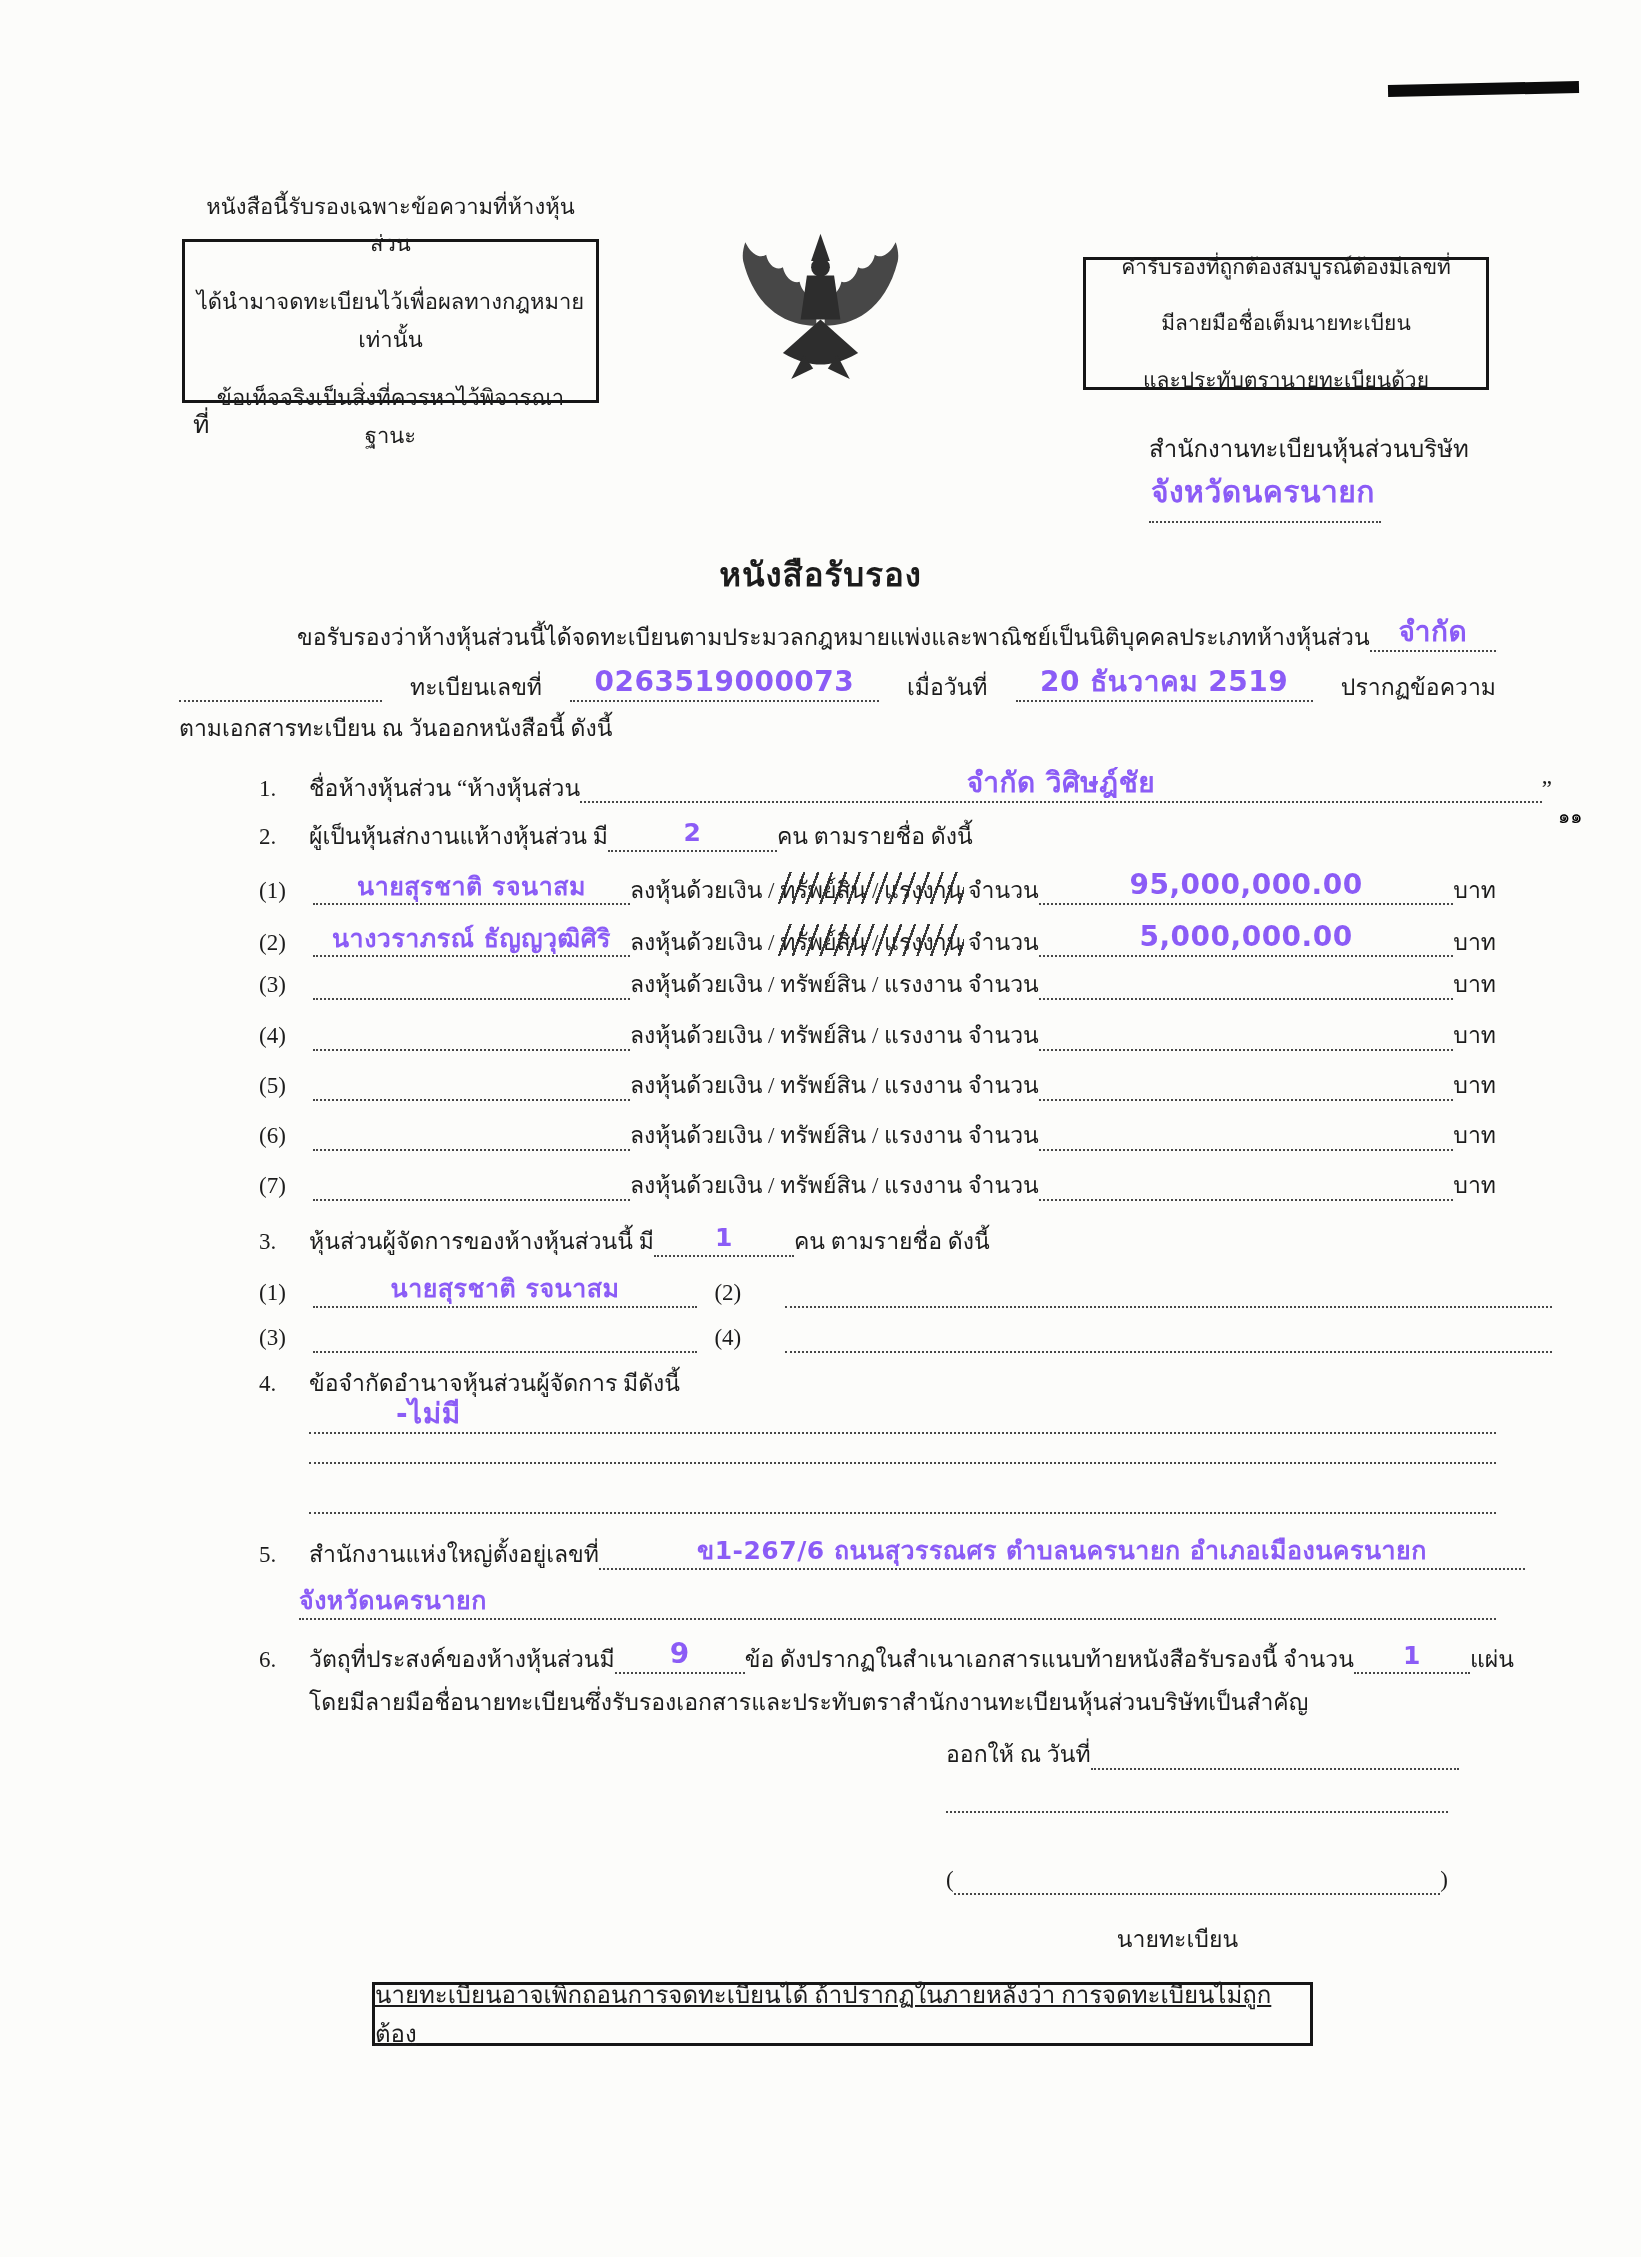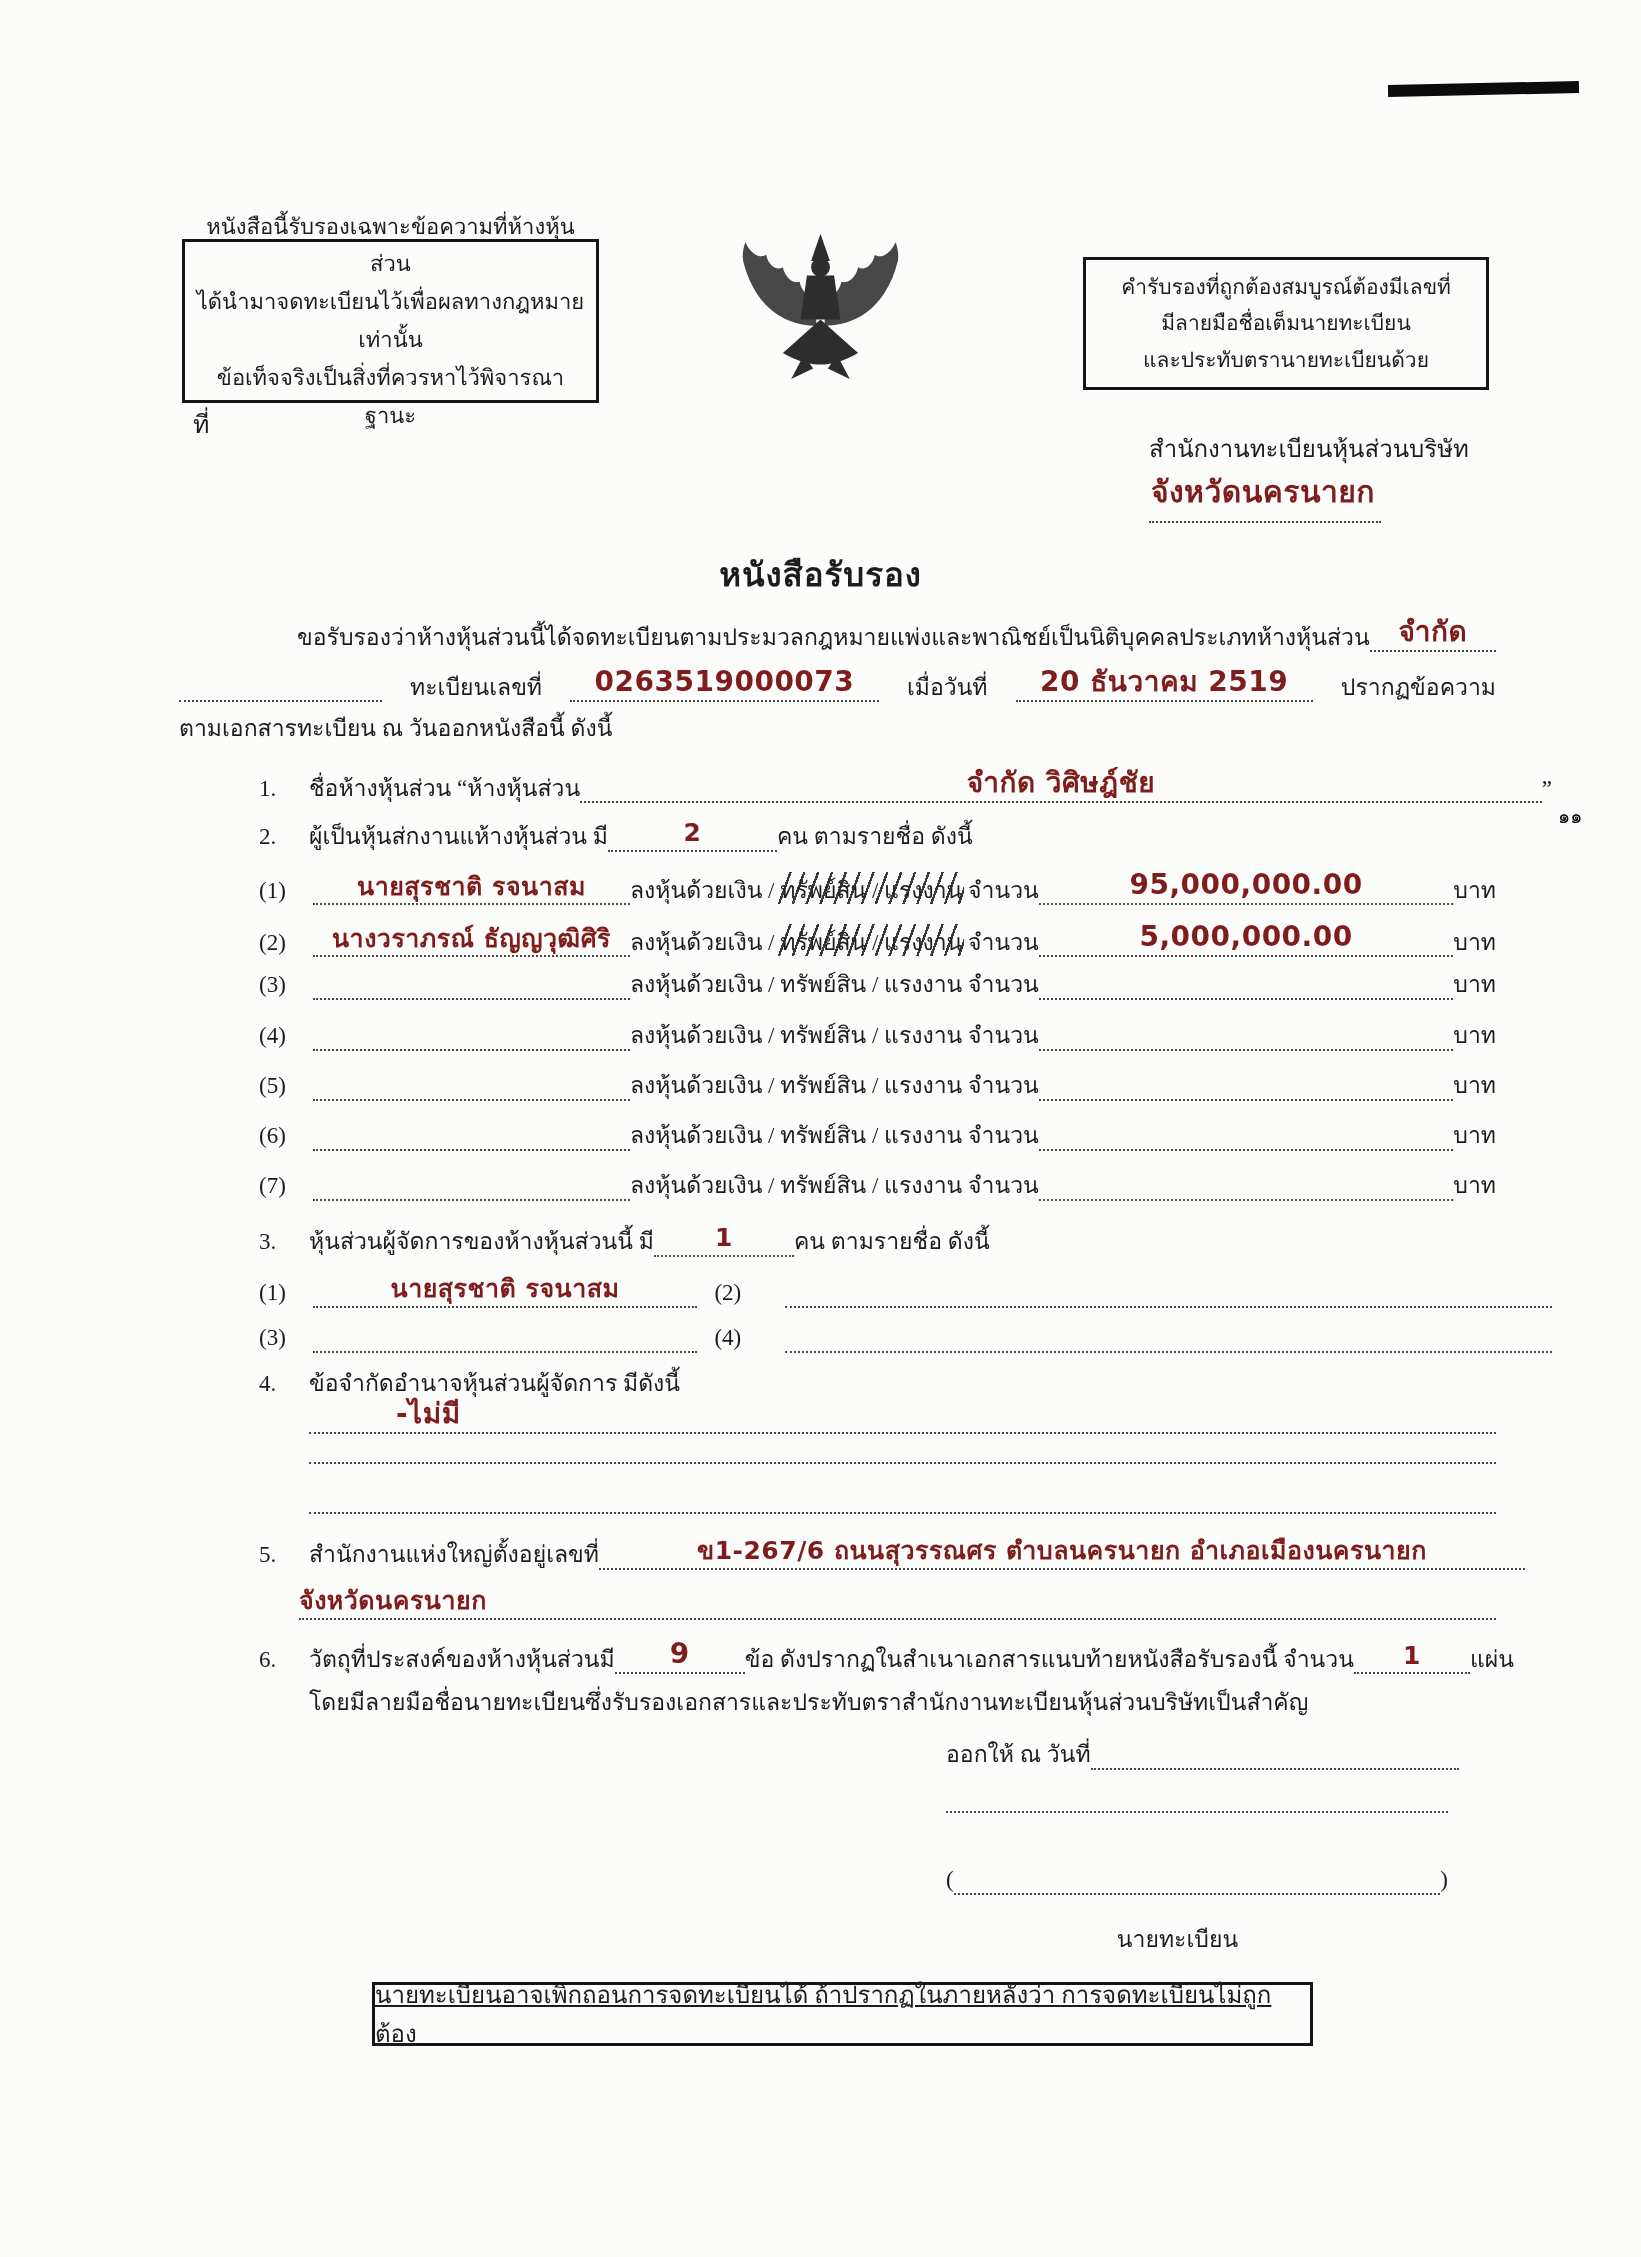--- a/index.html
+++ b/index.html
@@ -5,34 +5,34 @@
   html,body{margin:0;padding:0;background:#e9e9e7;}
   .page{
     position:relative;width:1641px;height:2257px;background:#fcfcfa;
     font-family:"Liberation Serif","DejaVu Serif",serif;color:#1c1c1c;
     overflow:hidden;margin:0 auto;
   }
   .abs{position:absolute;}
   .note-box{
     border:3.9px solid #161616;text-align:center;
     display:flex;flex-direction:column;justify-content:center;
-    font-size:22px;line-height:1.72;padding:5.8px 9.7px;box-sizing:border-box;
+    font-size:22px;line-height:1.72;padding:5.8px 9.7px;box-sizing:border-box;gap:20px;
   }
   .line{
     position:absolute;display:flex;align-items:flex-end;
     font-size:23px;line-height:1.3;white-space:nowrap;
   }
   .fill{
     display:inline-block;border-bottom:2.3px dotted #474747;
     text-align:center;vertical-align:baseline;min-height:3.9px;
   }
   .fill.flex{flex:1 1 auto;min-width:29px;}
   .fill.fixed{flex:0 0 auto;}
   .hw{
-    font-family:"DejaVu Sans",sans-serif;font-weight:700;color:#7f1d1d;
+    font-family:"DejaVu Sans",sans-serif;font-weight:700;color:#8b5cf6;
     font-size:25px;transform:skewX(-3deg);letter-spacing:0.5px;white-space:nowrap;
   }
   .hw-big{font-size:28px;}
   .num{flex:0 0 50px;}
   .pnum{flex:0 0 54px;}
   .crossed{position:relative;}
   .crossed::after{
     content:"";position:absolute;left:-1.9px;right:-1.9px;top:-3.9px;bottom:1.9px;
     background-image:repeating-linear-gradient(110deg,transparent 0 10.6px,#242424 10.6px 13px);
     pointer-events:none;opacity:.9;

